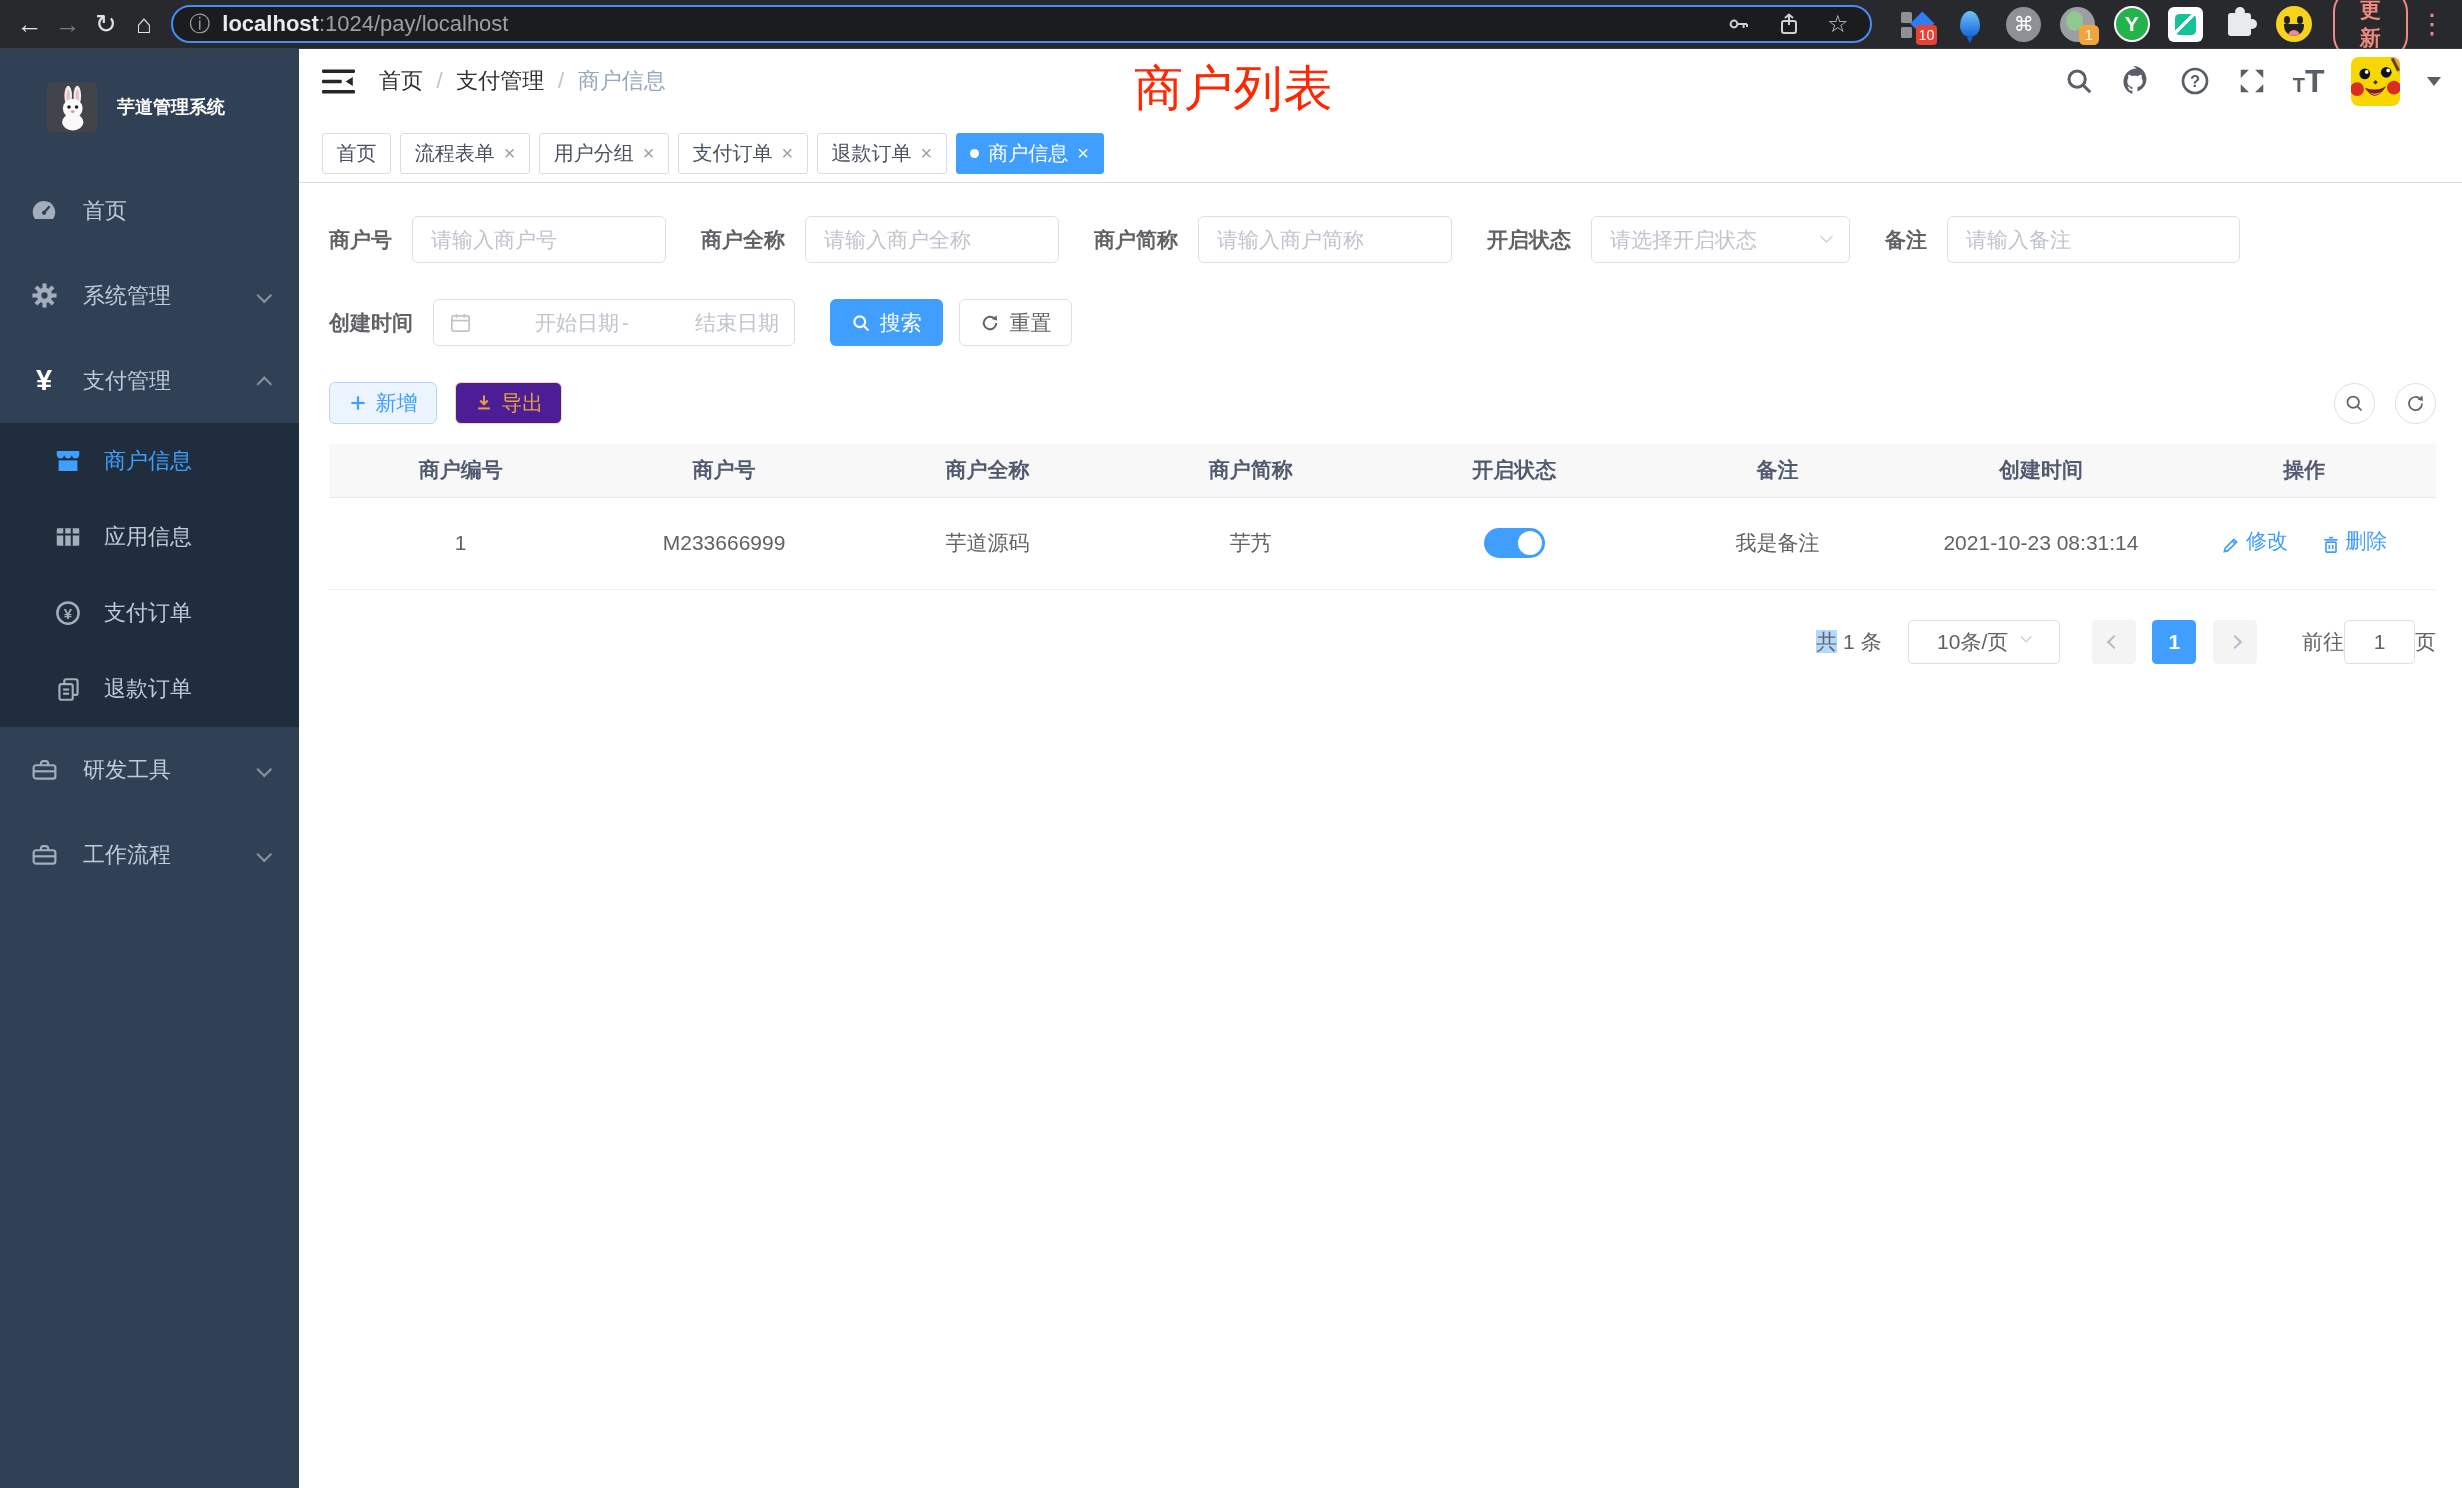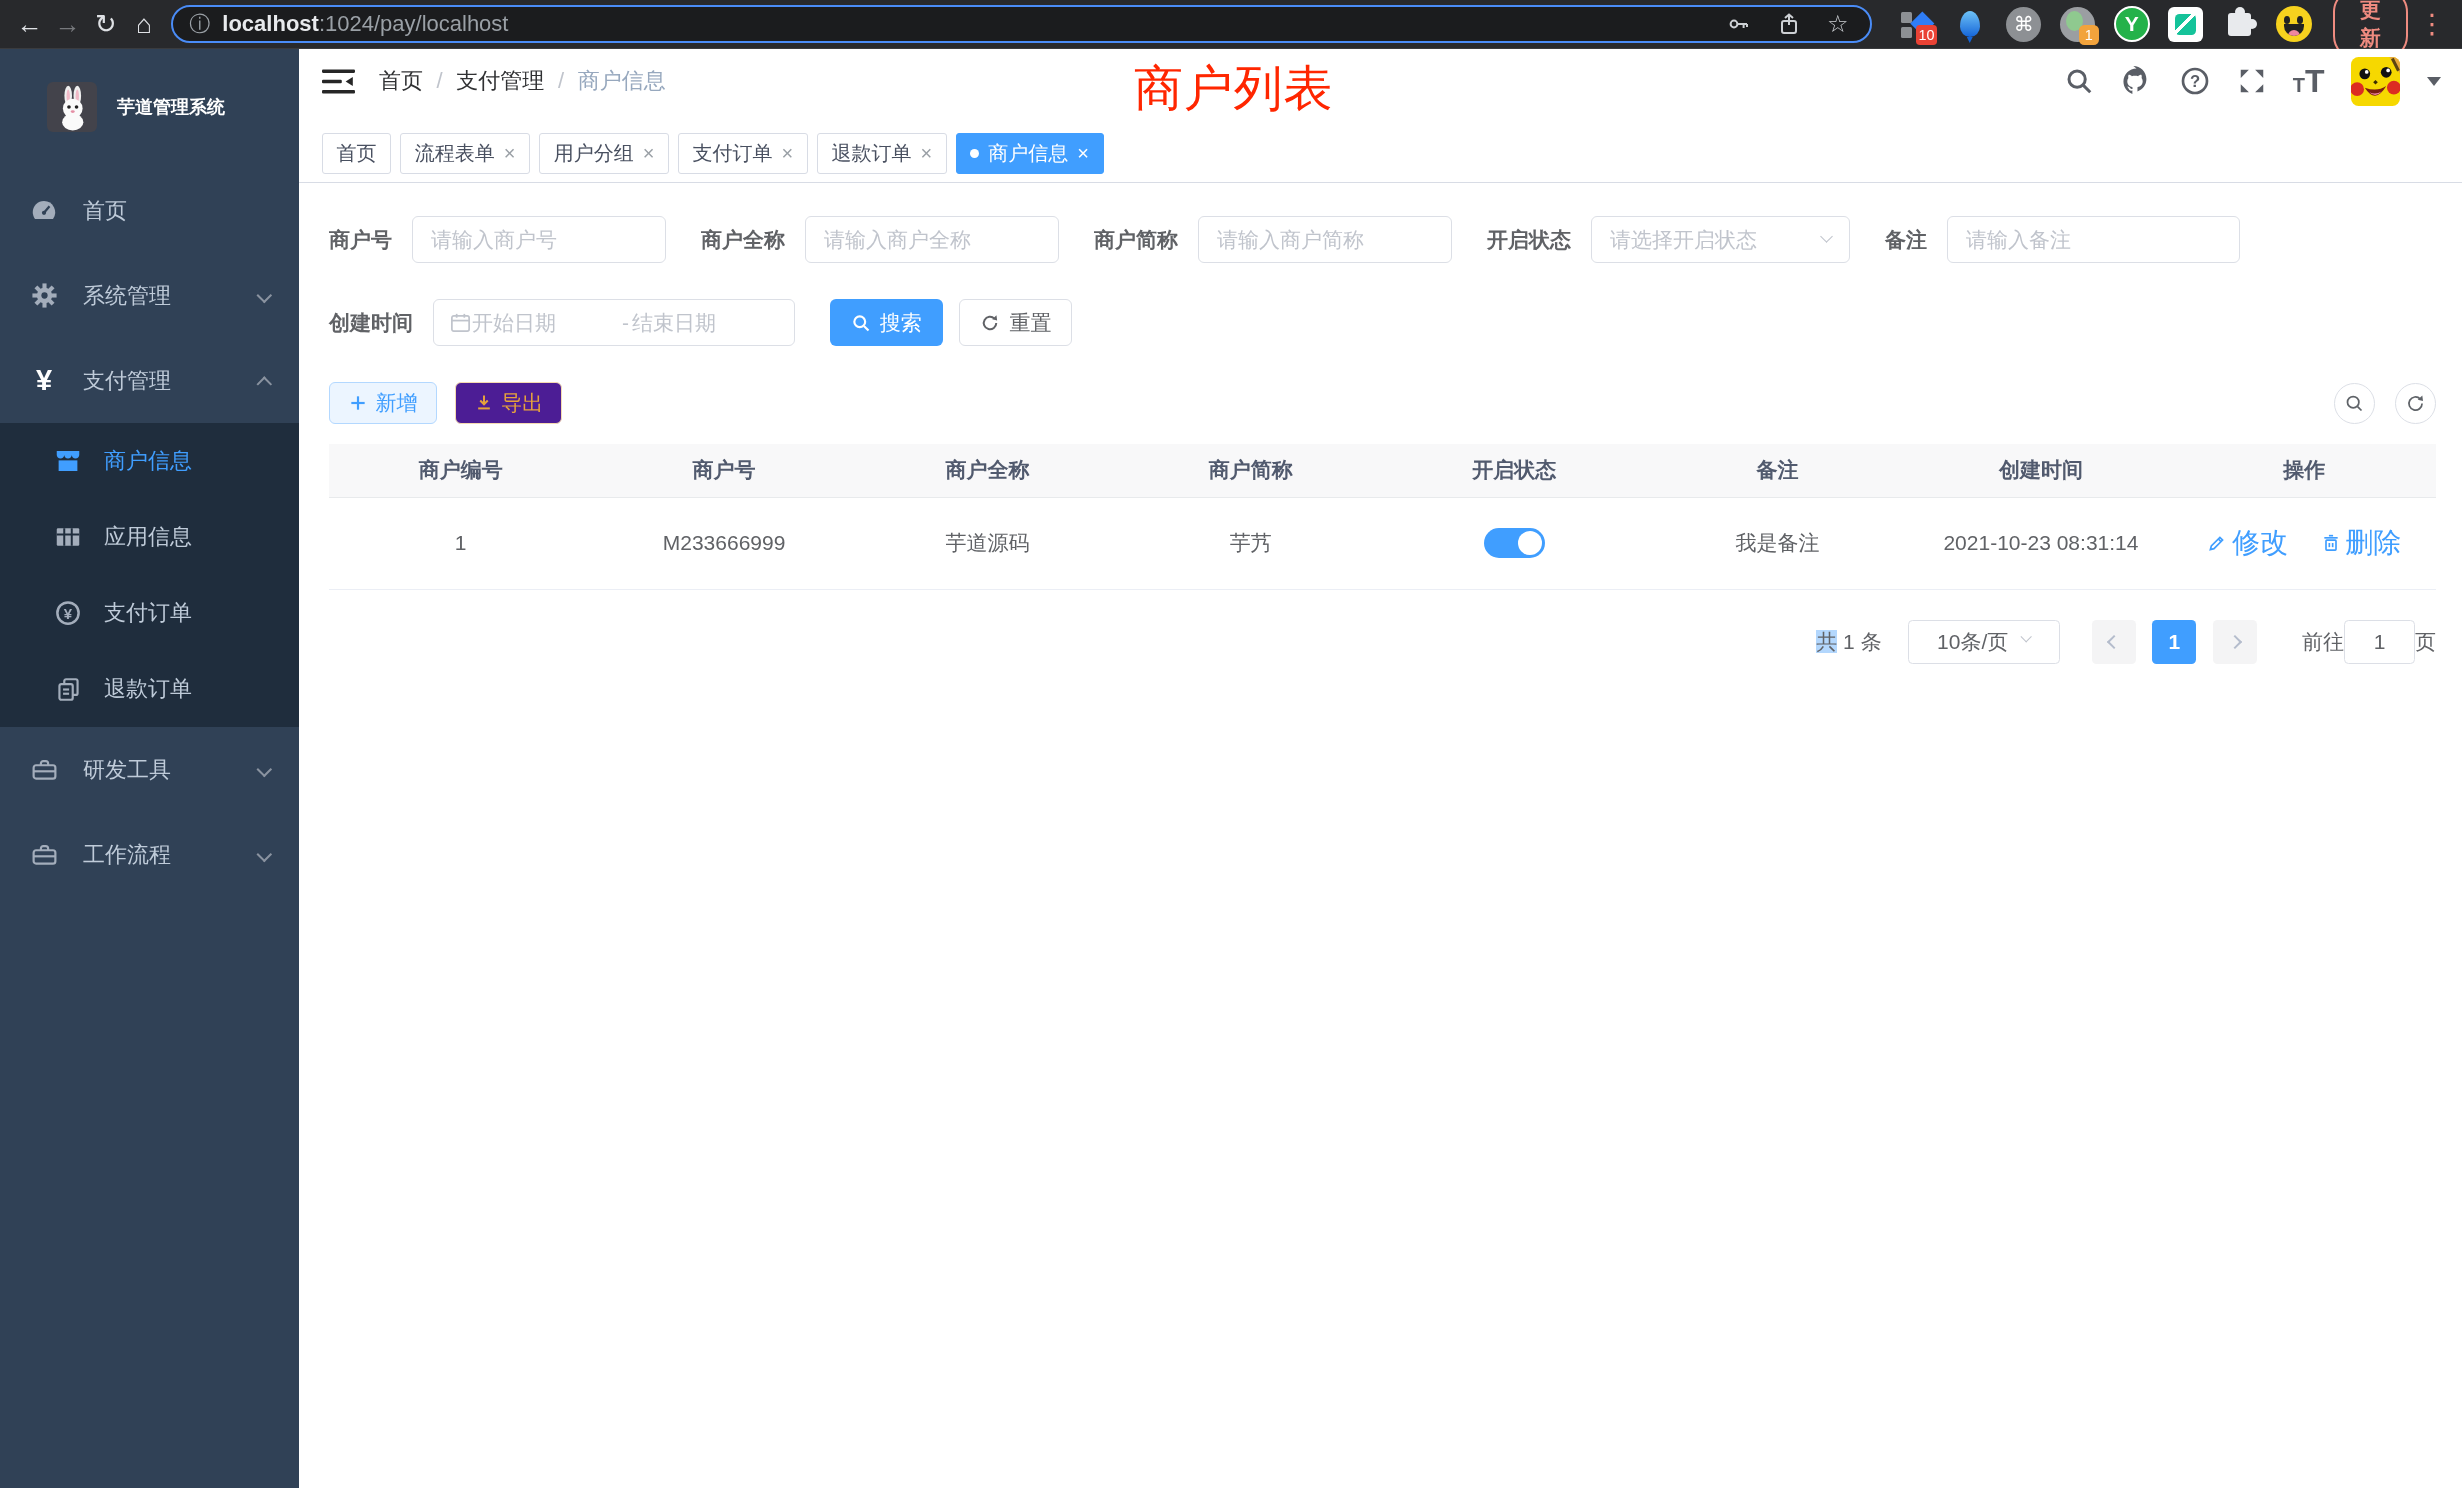--- a/index.html
+++ b/index.html
@@ -91,40 +91,40 @@
   .frow { display:flex; align-items:center; margin-bottom:36px; }
   .fgroup { display:flex; align-items:center; margin-right:35px; }
   .flabel { font-size:21px; font-weight:bold; color:#606266; margin-right:20px; white-space:nowrap; }
   .tinput { height:47px; border:1.5px solid #dcdfe6; border-radius:6px; font-size:21px; color:#606266; padding:0 18px; outline:none; background:#fff; font-family:inherit; }
   .tinput::placeholder { color:#c0c4cc; }
   .w335 { width:254px; }
   .w386 { width:293px; }
   .fselect { width:259px; height:47px; border:1.5px solid #dcdfe6; border-radius:6px; display:flex; align-items:center; justify-content:space-between; padding:0 18px; font-size:21px; color:#c0c4cc; cursor:pointer; background:#fff; }
   .fselect .chv { width:9px; height:9px; border-width:1.5px; color:#c0c4cc; margin-top:-3px; }
   .daterange { width:362px; height:47px; border:1.5px solid #dcdfe6; border-radius:6px; display:flex; align-items:center; padding:0 15px; background:#fff; cursor:text; }
-  .daterange .ph { flex:1; text-align:left; font-size:21px; color:#c0c4cc; }
+  .daterange .ph { flex:1; text-align:right; font-size:21px; color:#c0c4cc; }
   .daterange .sep { font-size:21px; color:#c0c4cc; padding:0 3px; }
   .daterange svg { color:#c0c4cc; flex-shrink:0; }
   .btn { height:47px; border-radius:6px; font-size:21px; display:inline-flex; align-items:center; justify-content:center; gap:9px; padding:0 20px; cursor:pointer; border:1.5px solid transparent; font-family:inherit; }
   .btn-search { background:#409eff; color:#fff; margin-left:16.7px; }
   .btn-reset { background:#fff; border-color:#dcdfe6; color:#606266; margin-left:16.7px; }
   .toolbar { display:flex; align-items:center; justify-content:space-between; margin-top:1.5px; }
   .toolbar .left { display:flex; gap:18px;align-items:flex-end; }
   .btn-sm { height:42px; border-radius:6px; font-size:21px; display:inline-flex; align-items:center; gap:7.6px; padding:0 18px; cursor:pointer; border:1.5px solid; font-family:inherit; }
   .btn-add { background:#ecf5ff; border-color:#b3d8ff; color:#409eff; }
   .btn-export { background:#4c1d95; border-color:#f5dab1; color:#e6a23c; }
   .mini { width:41px; height:41px; border:1.5px solid #dcdfe6; border-radius:50%; background:#fff; display:flex; align-items:center; justify-content:center; color:#5f6368; cursor:pointer; }
   .toolbar .right { display:flex; gap:20px; }
 
   table.grid { margin-top:20px; width:100%; border-collapse:collapse; table-layout:fixed; }
   .grid th { height:53px; background:#f8f8f9; font-size:21px; font-weight:bold; color:#515a6e; border-bottom:1.5px solid #e8eaec; text-align:center; }
   .grid td { height:92px; font-size:21px; color:#606266; border-bottom:1.5px solid #ebeef5; text-align:center; }
   .switch { width:61px; height:30px; border-radius:15px; background:#409eff; position:relative; display:inline-block; cursor:pointer; vertical-align:middle; }
   .switch i { position:absolute; right:3px; top:3px; width:24px; height:24px; border-radius:50%; background:#fff; }
-  .alink { color:#409eff; font-size:28px; display:inline-flex; align-items:center; gap:4.5px; cursor:pointer; }
+  .alink { color:#409eff; font-size:21px; display:inline-flex; align-items:flex-end; gap:4.5px; cursor:pointer; }
   .alink + .alink { margin-left:27px; }
 
   .pagination { display:flex; align-items:center; justify-content:flex-end; margin-top:30px; font-size:21px; color:#606266; }
   .pg-total { margin-right:26px; }
   .pg-total .hl { background:#b3d7fd; }
   .pg-size { width:152px; height:44px; border:1.5px solid #dcdfe6; border-radius:4.5px; display:flex; align-items:center; justify-content:center; gap:13.6px; color:#606266; cursor:pointer; margin-right:32px; }
   .pg-size .chv { width:8.3px; height:8.3px; border-width:1.5px; color:#c0c4cc; margin-top:-3.8px; }
   .pg-btn { width:44px; height:44px; border-radius:4.5px; background:#f4f4f5; display:flex; align-items:center; justify-content:center; color:#b4bccc; cursor:pointer; }
   .pg-btn .chv { width:10px; height:10px; }
   .pg-page { width:44px; height:44px; border-radius:4.5px; background:#409eff; color:#fff; display:flex; align-items:center; justify-content:center; font-weight:bold; cursor:pointer; margin:0 16.7px; }

